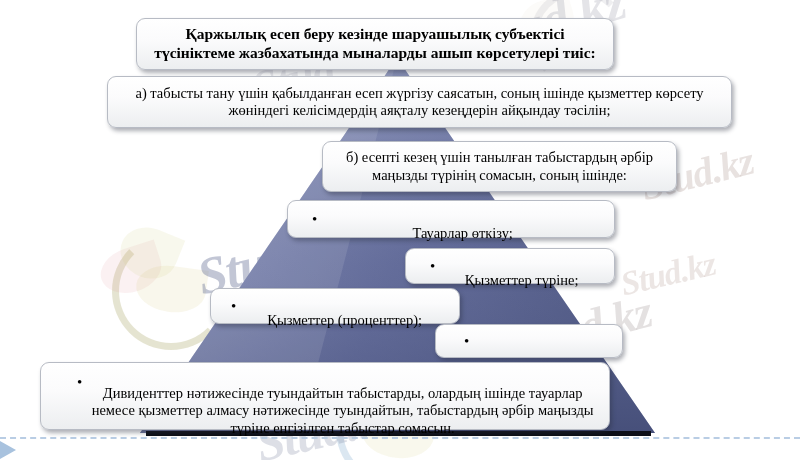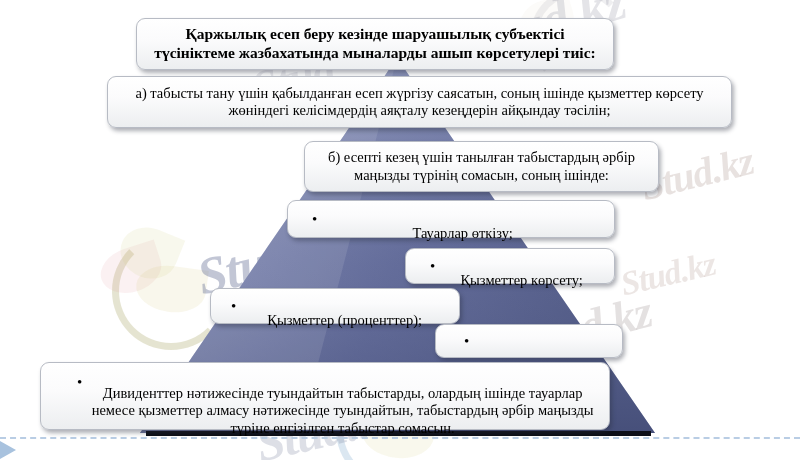--- a/index.html
+++ b/index.html
@@ -119,21 +119,21 @@
   #box-title {
     left: 136px; top: 18px; width: 478px; height: 52px;
     font-size: 15.5px; font-weight: bold;
   }
   #box-a {
     left: 88px; top: 76px; width: 625px; height: 52px;
     font-size: 14.5px;
     margin-left: 19px;
   }
   #box-b {
-    left: 304px; top: 141px; width: 355px; height: 51px;
+    left: 322px; top: 141px; width: 355px; height: 51px;
     font-size: 14.5px;
   }
   #box-goods {
     left: 287px; top: 200px; width: 328px; height: 38px;
     font-size: 14.5px;
   }
   #box-goods .bullet { margin-left: 14px; }
   #box-services {
     left: 405px; top: 248px; width: 210px; height: 36px;
     font-size: 14.5px;
@@ -225,21 +225,21 @@
     <span class="txt">б) есепті кезең үшін танылған табыстардың әрбір маңызды түрінің сомасын, соның ішінде:</span>
   </div>
 
   <div class="box bullet-box" id="box-goods">
     <span class="bullet">•</span>
     <span class="txt">Тауарлар өткізу;</span>
   </div>
 
   <div class="box bullet-box" id="box-services">
     <span class="bullet">•</span>
-    <span class="txt">Қызметтер көрсету;</span>
+    <span class="txt">Қызметтер түріне;</span>
   </div>
 
   <div class="box bullet-box" id="box-interest">
     <span class="bullet">•</span>
     <span class="txt">Қызметтер (проценттер);</span>
   </div>
 
   <div class="box bullet-box" id="box-royalty">
     <span class="bullet">•</span>
   </div>

